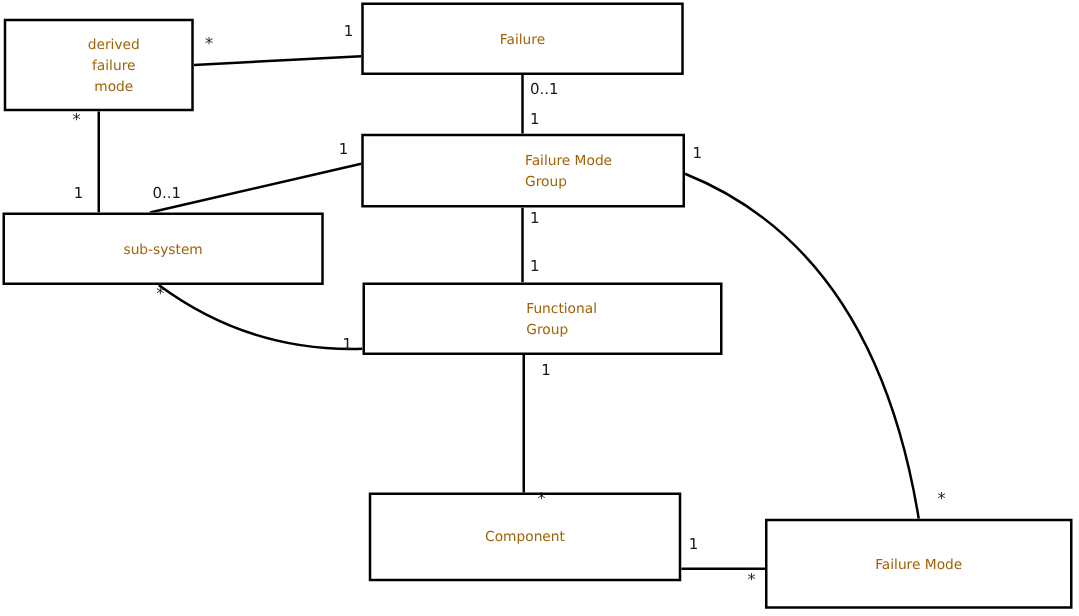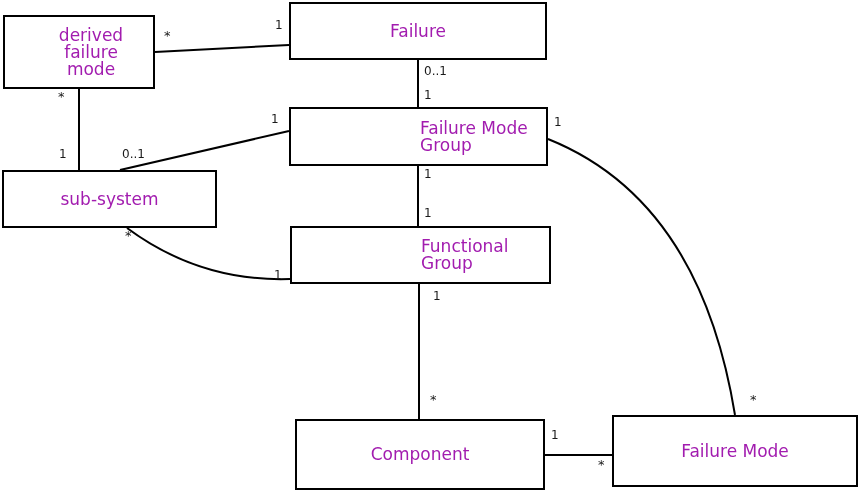--- a/index.html
+++ b/index.html
@@ -27,22 +27,22 @@
   .node {
     position: absolute;
     box-sizing: border-box;
     border: 2px solid #000000;
     background: #ffffff;
     display: flex;
     align-items: center;
     z-index: 2;
   }
   .node-label {
-    font-size: 17px;
-    color: #a21caf;
+    font-size: 11px;
+    color: #a16207;
     line-height: 17px;
     white-space: pre-line;
     width: 100%;
   }
   .node-label.center { text-align: center; }
   .node-label.leftish { text-align: left; }
   .mult {
     position: absolute;
     font-size: 12px;
     color: #1a1a1a;
@@ -77,28 +77,28 @@
 failure
 mode</div>
       </div>
       <div class="node" style="left: 289px; top: 2px; width: 258px; height: 58px;">
         <div class="node-label center">Failure</div>
       </div>
       <div class="node" style="left: 289px; top: 107px; width: 259px; height: 59px;">
         <div class="node-label leftish" style="padding-left: 129px;">Failure Mode
 Group</div>
       </div>
-      <div class="node" style="left: 2px; top: 170px; width: 215px; height: 58px;">
+      <div class="node" style="left: 2px; top: 170px; width: 257px; height: 58px;">
         <div class="node-label center">sub-system</div>
       </div>
-      <div class="node" style="left: 290px; top: 226px; width: 261px; height: 58px;">
+      <div class="node" style="left: 290px; top: 226px; width: 288px; height: 58px;">
         <div class="node-label leftish" style="padding-left: 129px;">Functional
 Group</div>
       </div>
-      <div class="node" style="left: 295px; top: 419px; width: 250px; height: 71px;">
+      <div class="node" style="left: 295px; top: 394px; width: 250px; height: 71px;">
         <div class="node-label center">Component</div>
       </div>
       <div class="node" style="left: 612px; top: 415px; width: 246px; height: 72px;">
         <div class="node-label center">Failure Mode</div>
       </div>
     </div>
   <div id="mult-layer">
       <div class="mult star" style="left: 164px; top: 30px;">*</div>
       <div class="mult" style="left: 275px; top: 19px;">1</div>
       <div class="mult" style="left: 424px; top: 65px;">0..1</div>

